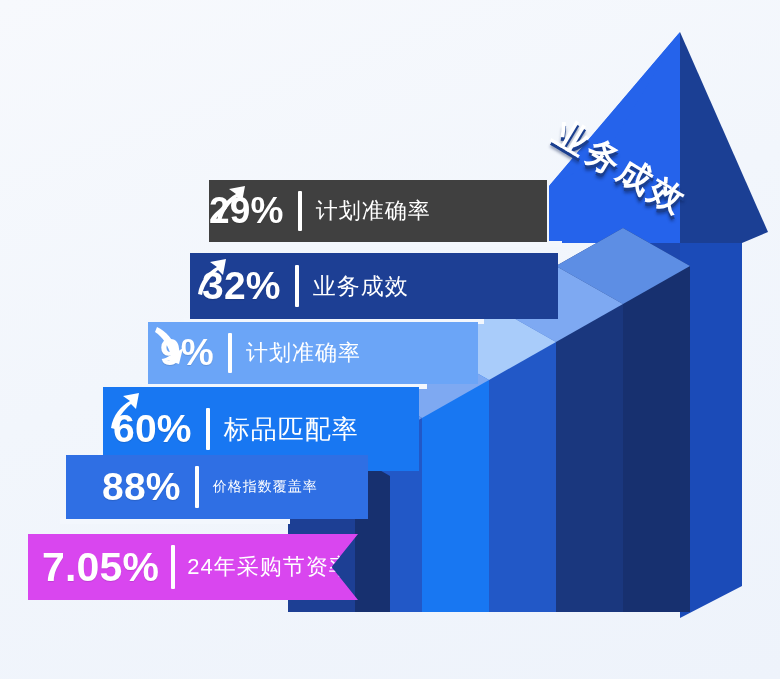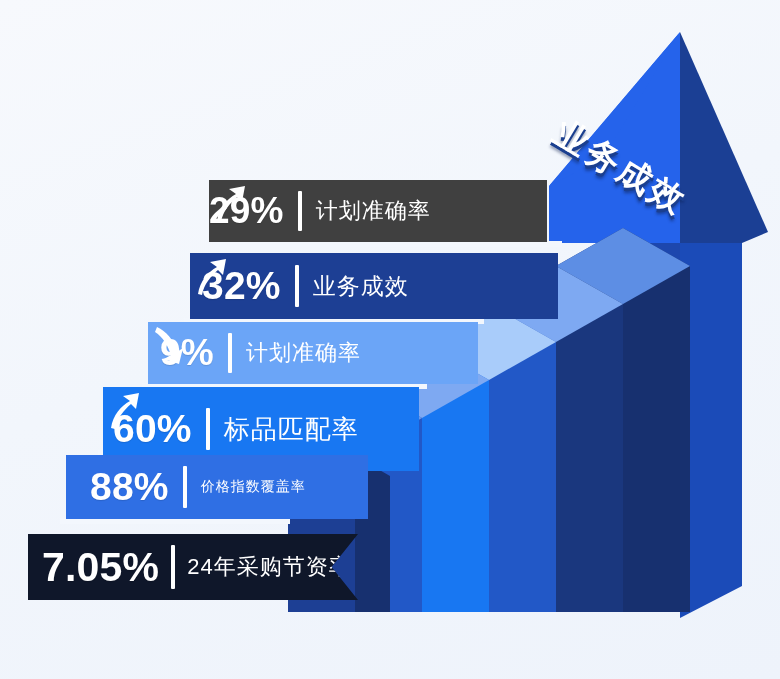--- a/index.html
+++ b/index.html
@@ -42,24 +42,24 @@
 
   #bar-1{left:190px;top:253px;width:368px;height:66px;background:#1d3f94;padding-left:12px;}
   #bar-1 .pct{font-size:39px;} #bar-1 .sep{height:42px;} #bar-1 .lbl{font-size:23px;}
 
   #bar-2{left:148px;top:322px;width:330px;height:62px;background:#6ba5f7;padding-left:12px;}
   #bar-2 .pct{font-size:37px;} #bar-2 .sep{height:40px;} #bar-2 .lbl{font-size:22px;}
 
   #bar-3{left:103px;top:387px;width:316px;height:84px;background:#1877f2;padding-left:10px;}
   #bar-3 .pct{font-size:39px;} #bar-3 .sep{height:42px;} #bar-3 .lbl{font-size:26px;}
 
-  #bar-4{left:66px;top:455px;width:302px;height:64px;background:#2f6fe4;padding-left:24px;}
+  #bar-4{left:66px;top:455px;width:302px;height:64px;background:#2f6fe4;padding-left:36px;}
   #bar-4 .pct{font-size:39px;} #bar-4 .sep{height:42px;} #bar-4 .lbl{font-size:14px;}
 
-  #bar-5{left:28px;top:534px;width:330px;height:66px;background:#0f172a;padding-left:14px;}
+  #bar-5{left:28px;top:534px;width:330px;height:66px;background:#d946ef;padding-left:14px;}
   #bar-5 .pct{font-size:41px;} #bar-5 .sep{height:44px;margin:0 12px;} #bar-5 .lbl{font-size:22px;}
 
   
   #bar-1{clip-path:polygon(0 0,100% 0,100% 100%,0 100%);}
   #bar-5{clip-path:polygon(0 0, 100% 0, 92% 50%, 100% 100%, 0 100%);}
 
   
   #arrow-title{
     position:absolute;left:548px;top:104px;width:170px;height:80px;
     transform:rotate(31deg);transform-origin:0 50%;

